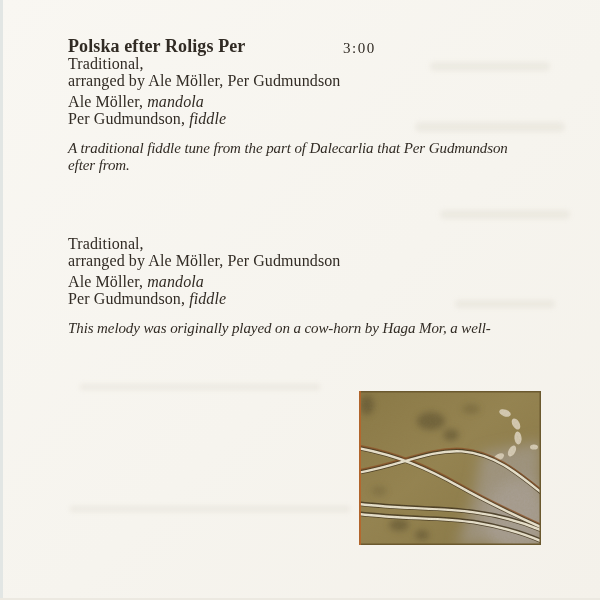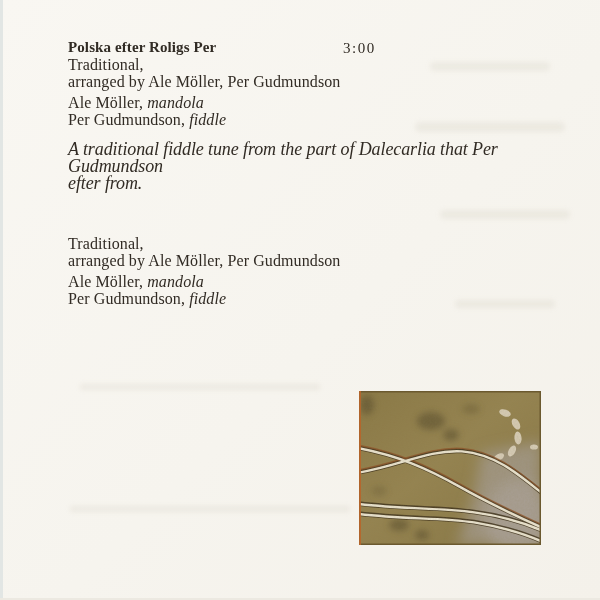--- a/index.html
+++ b/index.html
@@ -15,26 +15,26 @@
   }
   .scan-edge-left  { position: absolute; left: 0; top: 0; width: 3px; height: 600px; background: #e2e6e4; }
   .scan-edge-bottom{ position: absolute; left: 0; bottom: 0; width: 600px; height: 2px; background: #ece9e1; }
 
   .ghost { position: absolute; background: rgba(160,152,132,0.11); filter: blur(2.5px); border-radius: 5px; }
 
   .track { position: absolute; left: 68px; width: 500px; font-size: 16px; line-height: 17px; letter-spacing: 0.1px; }
   .track-1 { top: 38px; }
   .track-2 { top: 235px; }
   .title-row { position: relative; }
-  .track-title { font-weight: bold; font-size: 15px; }
+  .track-title { font-weight: bold; font-size: 18px; }
   .duration { position: absolute; left: 275px; top: 2px; font-size: 15px; letter-spacing: 1.5px; font-weight: normal; }
   p.tline { margin: 0; }
   .personnel { margin-top: 4px; }
   .instr { font-style: italic; }
-  .description { margin-top: 13px; font-style: italic; font-size: 18px; line-height: 17px; letter-spacing: -0.1px; }
+  .description { margin-top: 13px; font-style: italic; font-size: 15px; line-height: 17px; letter-spacing: -0.1px; }
 
   .photo-frame { position: absolute; left: 359px; top: 391px; width: 182px; height: 154px; margin: 0; }
   .photo-frame svg { display: block; width: 100%; height: 100%; }
 </style>
 </head>
 <body>
 
 <div class="page">
 
   <div class="scan-edge-left"></div>
@@ -65,20 +65,21 @@
   </section>
 
   <section class="track track-2">
     <p class="tline">Traditional,</p>
     <p class="tline">arranged by Ale Möller, Per Gudmundson</p>
     <div class="personnel">
       <p class="tline"><span>Ale Möller,</span> <span class="instr">mandola</span></p>
       <p class="tline"><span>Per Gudmundson,</span> <span class="instr">fiddle</span></p>
     </div>
     <div class="description">
+      <p class="tline">This melody was originally played on a cow-horn by Haga Mor, a well-</p>
     </div>
   </section>
 
   <figure class="photo-frame">
     <svg viewBox="0 0 182 154" xmlns="http://www.w3.org/2000/svg">
       <defs>
         <filter id="soft" x="-40%" y="-40%" width="180%" height="180%">
             <feGaussianBlur stdDeviation="7"></feGaussianBlur>
           </filter>
         <filter id="soft2" x="-60%" y="-60%" width="220%" height="220%">

